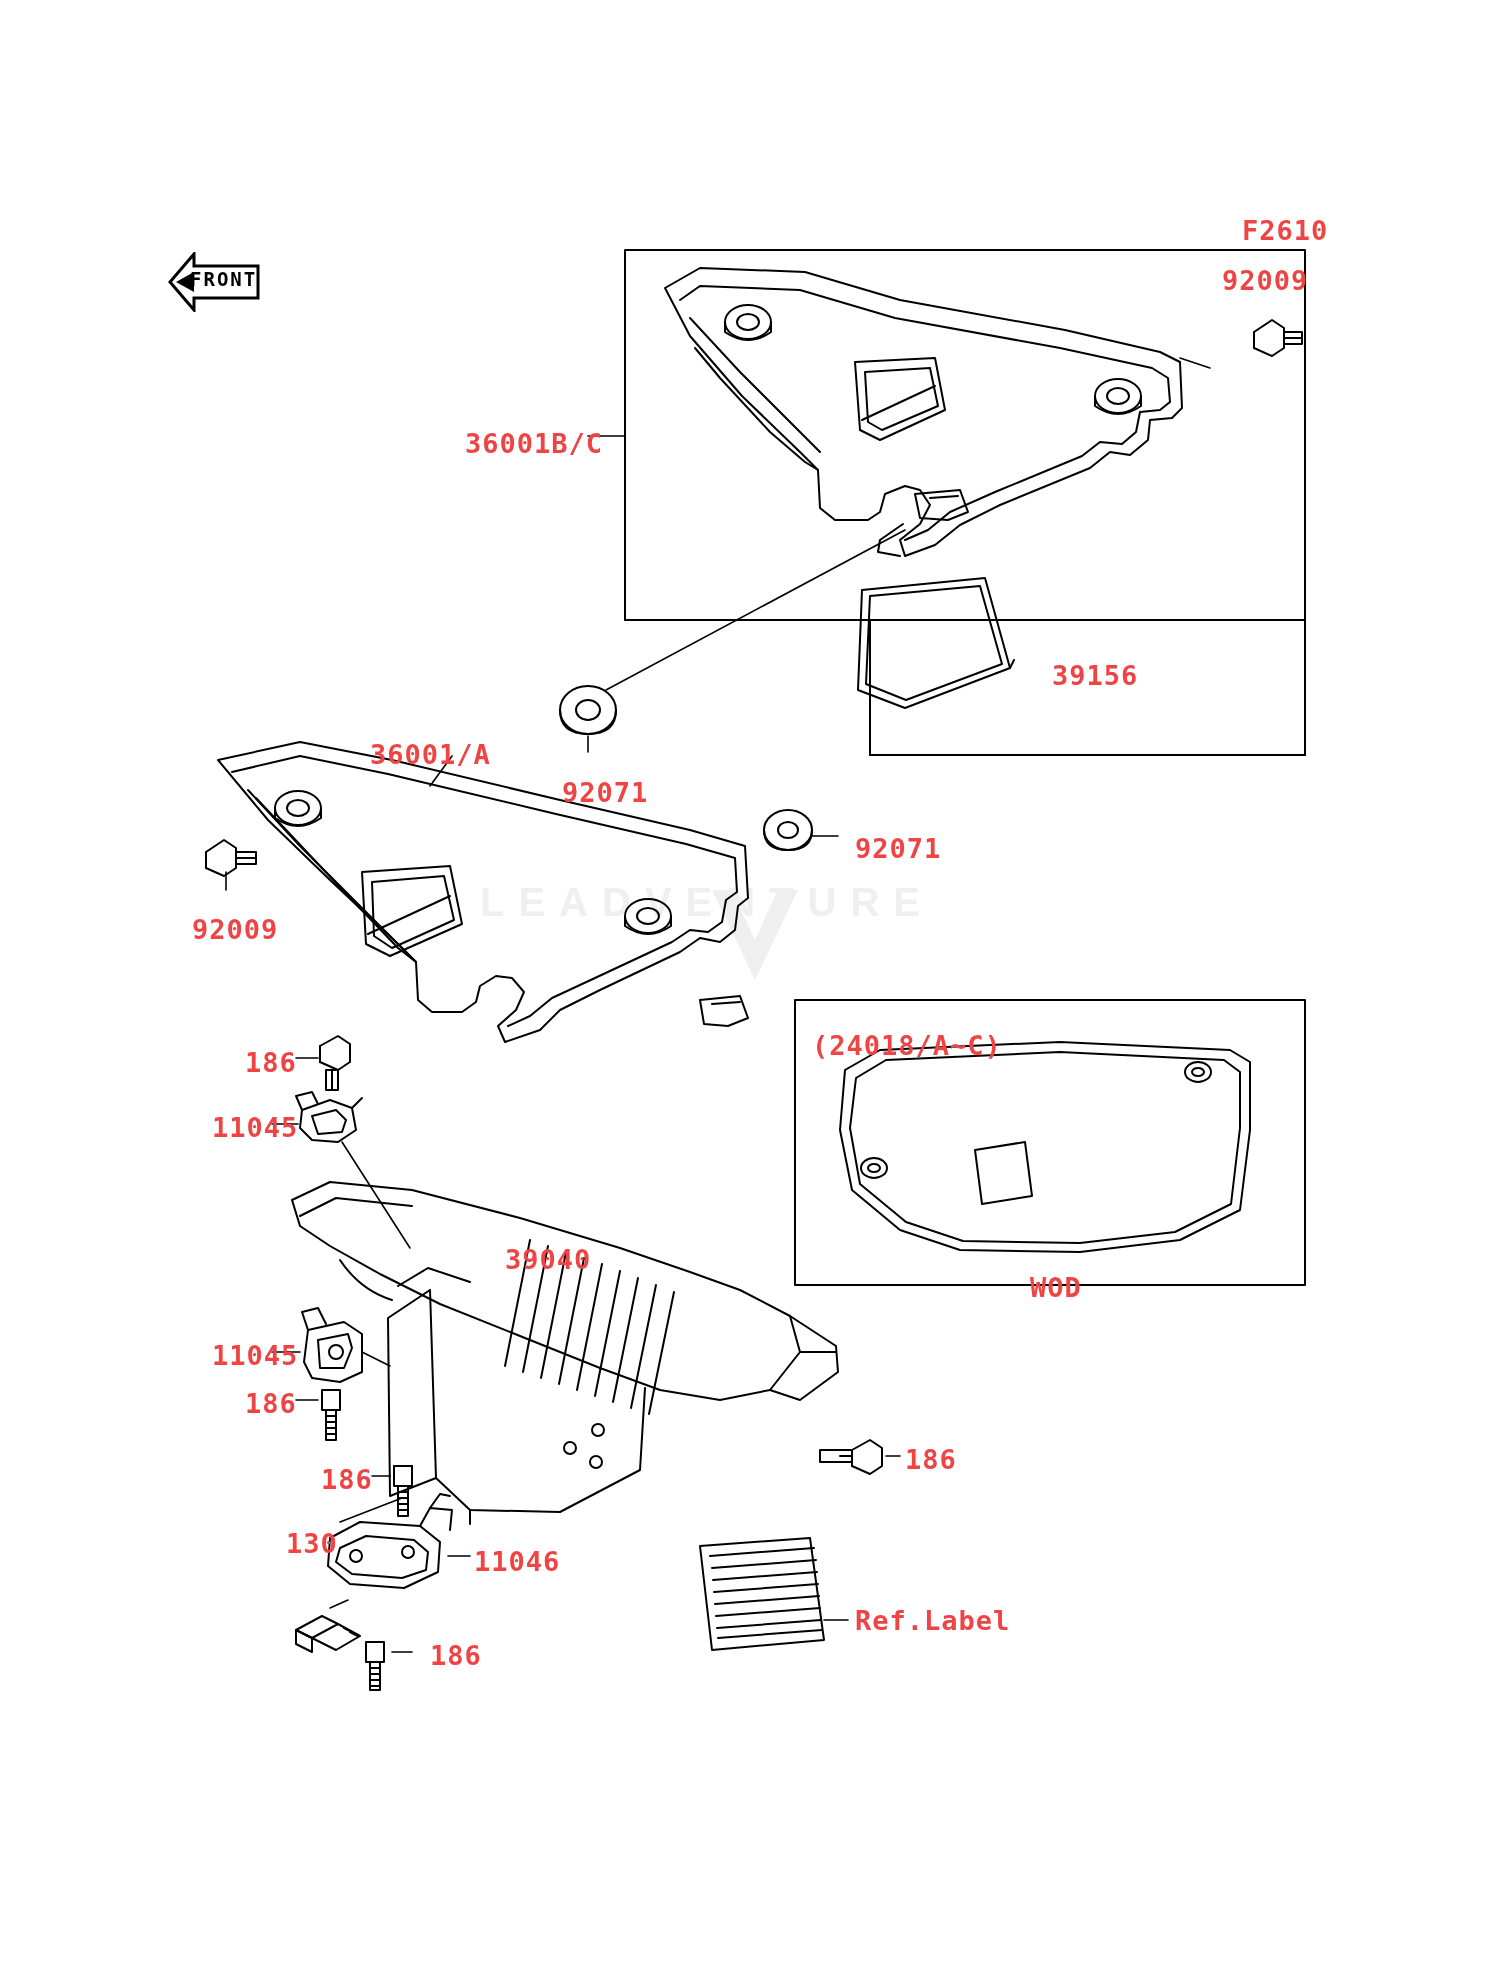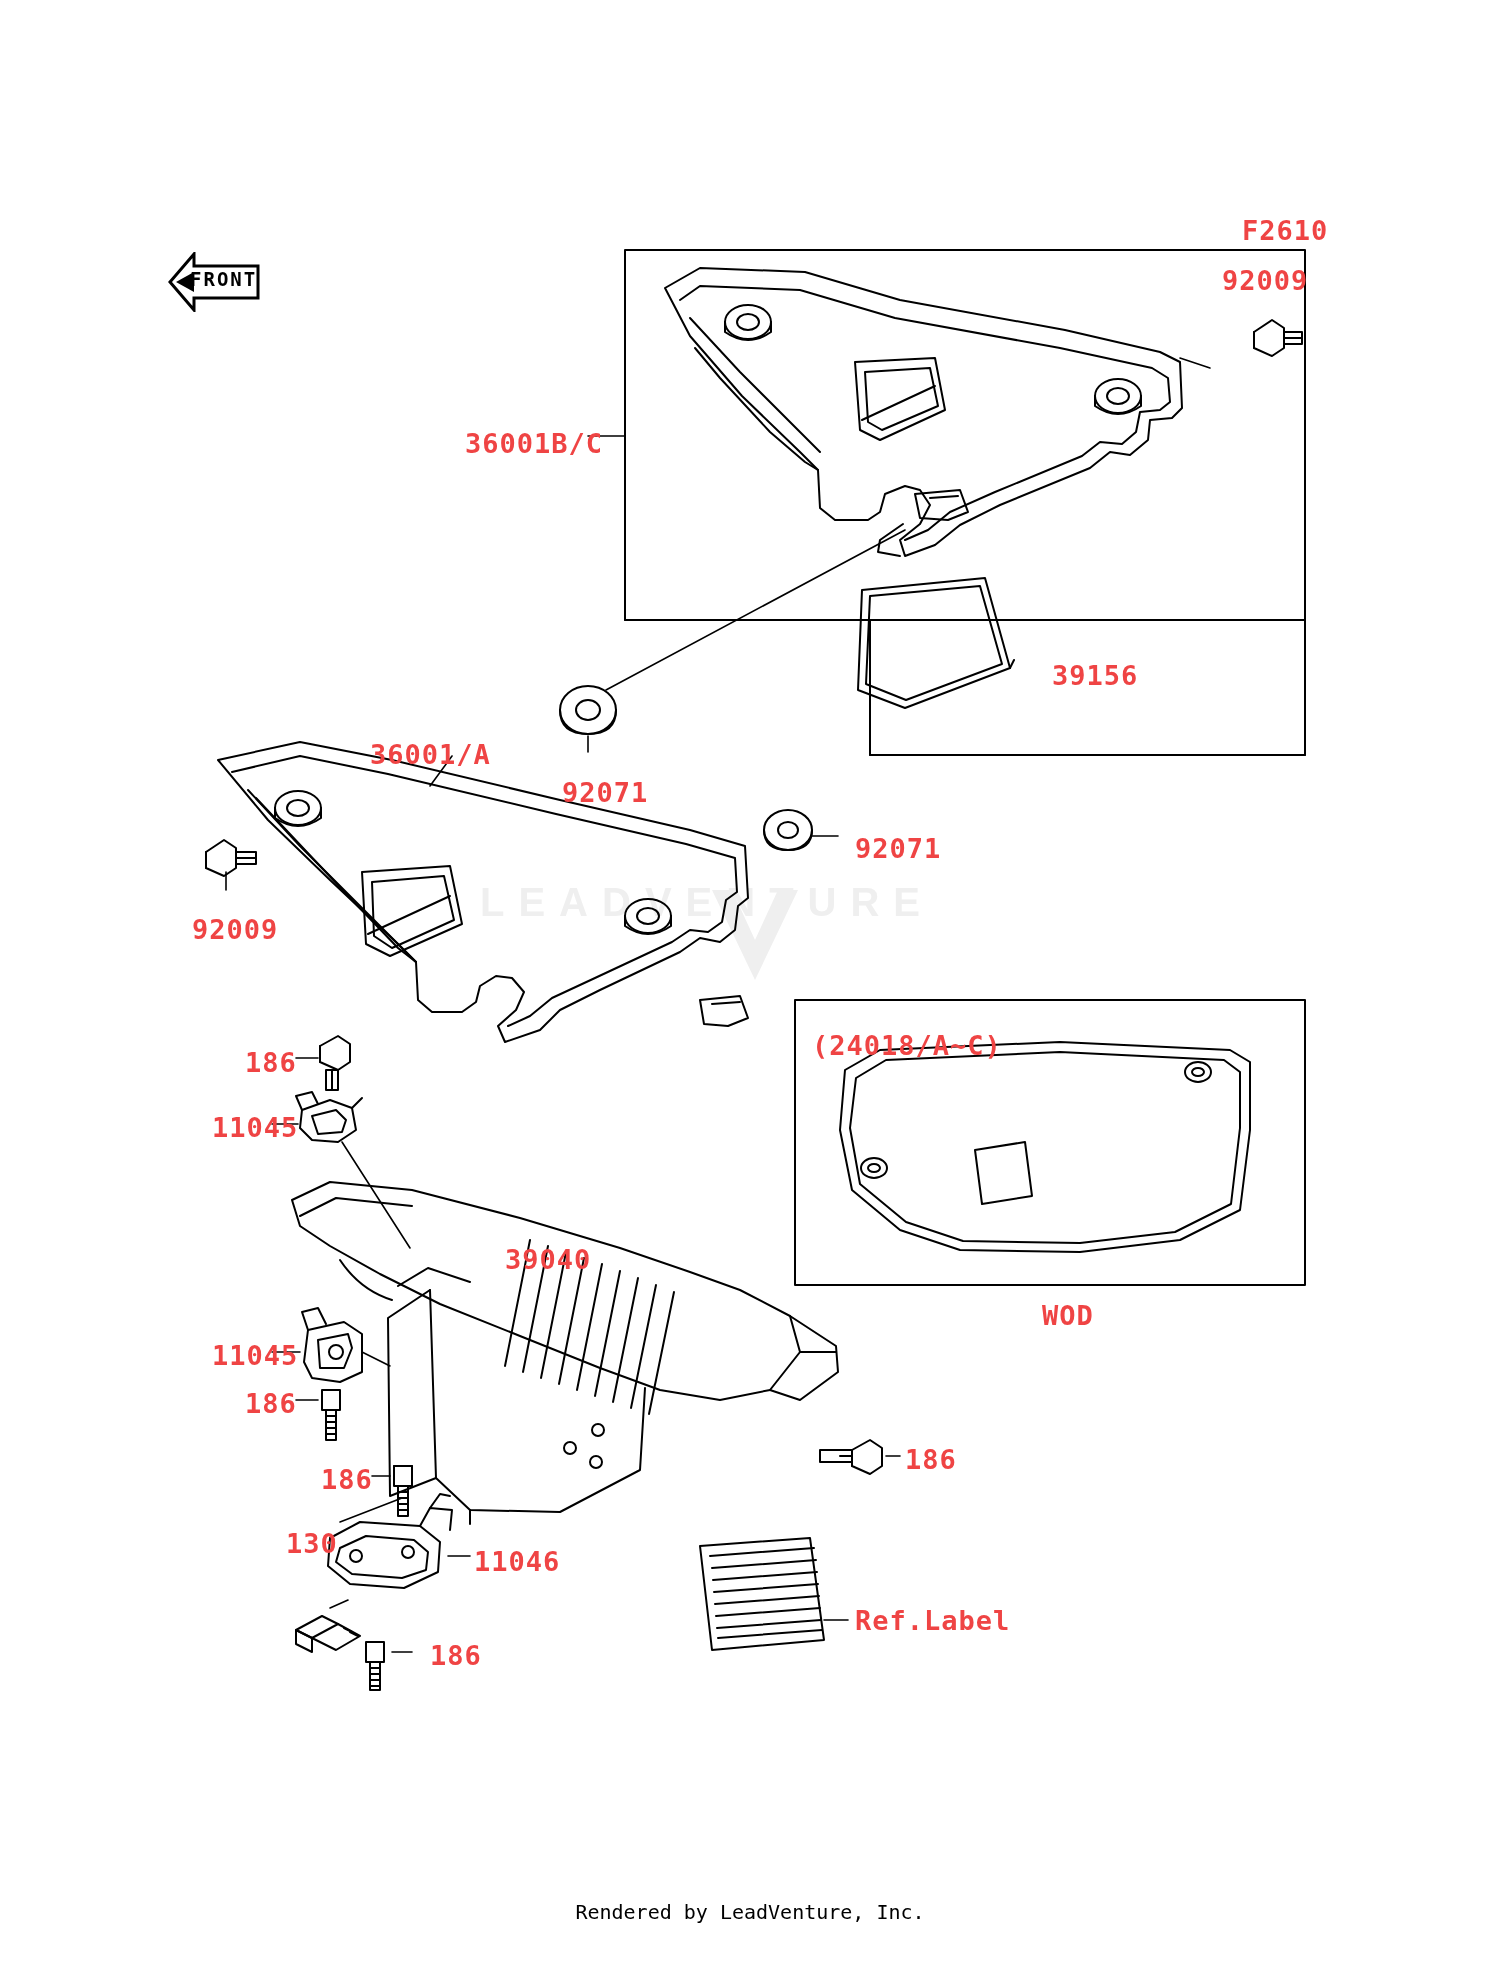--- a/index.html
+++ b/index.html
@@ -333,19 +333,18 @@
   <div class="lbl" style="left:505px; top:1220px;margin-top:24px;">39040</div>
   <div class="lbl" style="left:212px; top:1340px;">11045</div>
   <div class="lbl" style="left:245px; top:1388px;">186</div>
   <div class="lbl" style="left:321px; top:1464px;">186</div>
   <div class="lbl" style="left:905px; top:1444px;">186</div>
   <div class="lbl" style="left:474px; top:1546px;">11046</div>
   <div class="lbl" style="left:286px; top:1528px;">130</div>
   <div class="lbl" style="left:430px; top:1640px;">186</div>
 
   <div class="lbl" style="left:812px; top:1030px;">(24018/A~C)</div>
-  <div class="lbl" style="left:1030px; top:1300px;margin-left:12px;">WOD</div>
+  <div class="lbl" style="left:1030px; top:1272px;">WOD</div>
 
   <div class="lbl" style="left:855px; top:1605px;">Ref.Label</div>
 
-  <div class="footer">Rendered by LeadVenture, Inc.</div>
 
 </div>
 
 </body></html>

